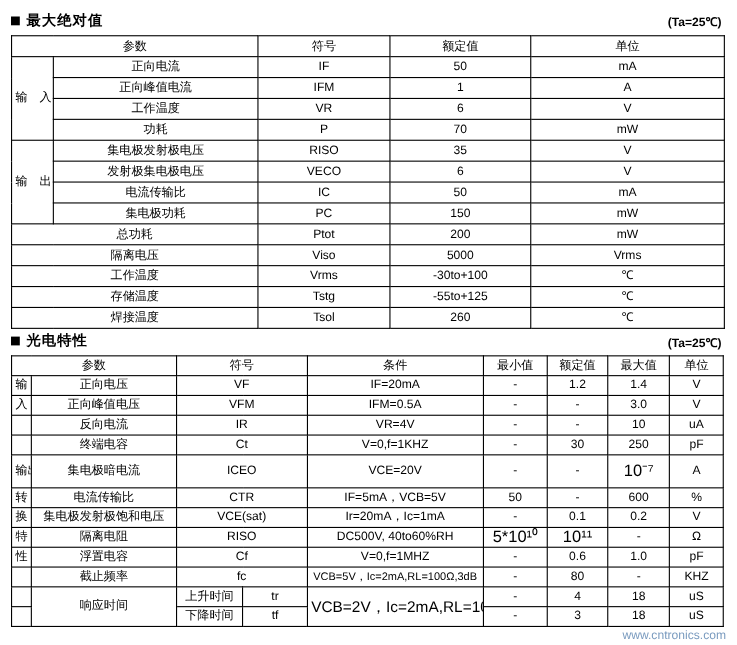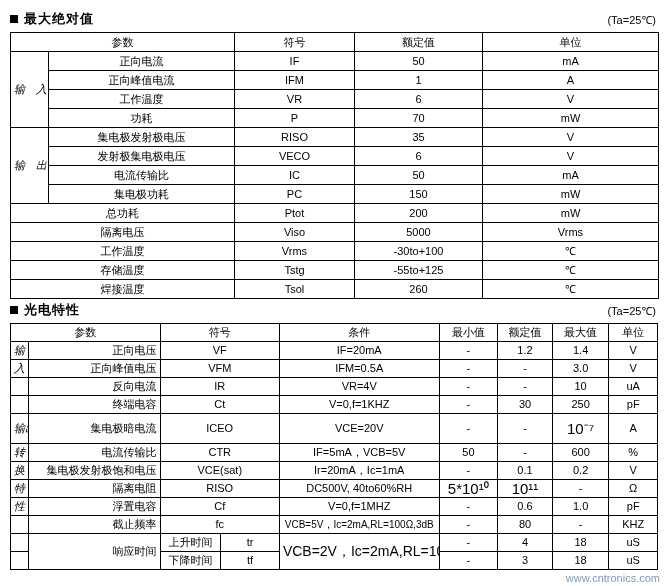--- a/index.html
+++ b/index.html
@@ -38,21 +38,21 @@
     background: #000;
     margin-right: 6px;
   }
   .section-title {
     letter-spacing: 1px;
   }
   .temp-note {
     position: absolute;
     right: 4px;
     font-size: 11px;
-    font-weight: normal;
+    font-weight: bold;
   }
   table {
     border-collapse: collapse;
     width: 648px;
     table-layout: fixed;
   }
   table td, table th {
     border: 1px solid #000000;
     font-size: 11px;
     font-weight: normal;
@@ -60,24 +60,23 @@
     height: 16px;
     line-height: 13px;
     text-align: center;
     vertical-align: middle;
     overflow: hidden;
     white-space: nowrap;
   }
   .vert {
     width: 26px;
     font-size: 11px;
-    font-style: italic;
   }
   .lead {
-    text-align: right;
+    text-align: center;
   }
   .sup-cell {
     font-size: 15px;
   }
   .watermark {
     position: absolute;
     right: 10px;
     bottom: 2px;
     font-size: 11px;
     color: #7a9bbf;

